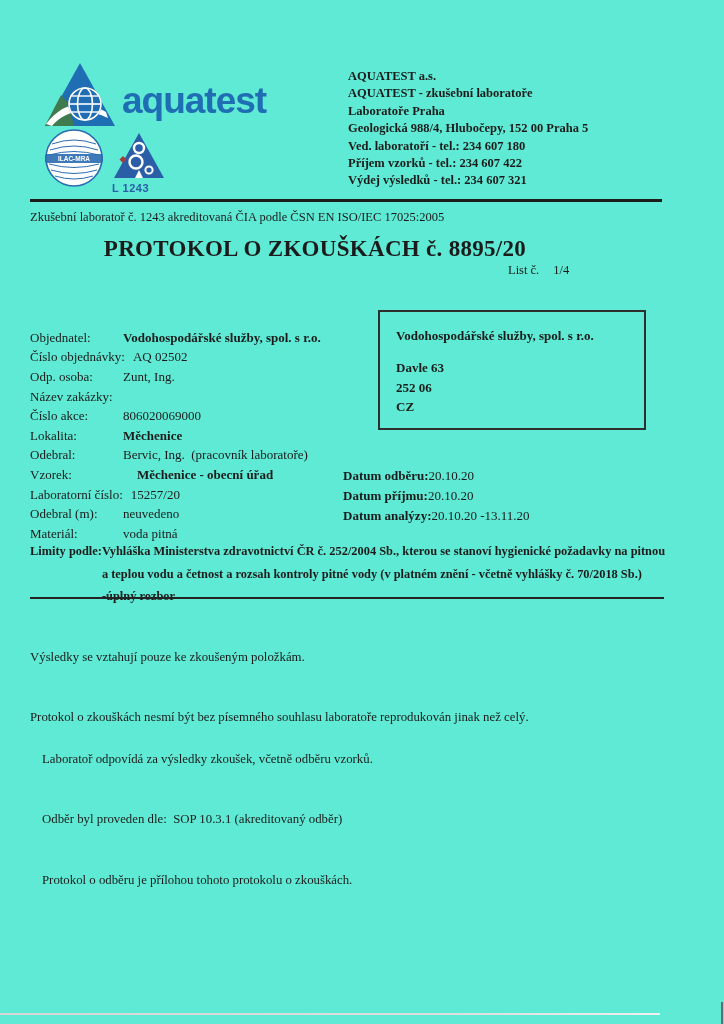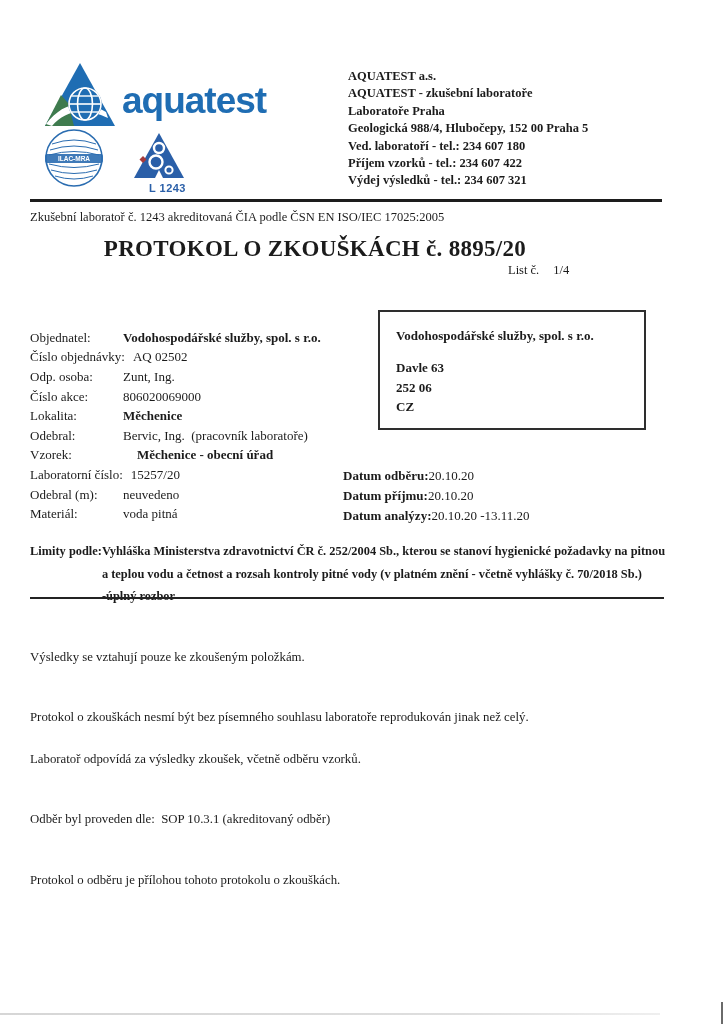--- a/index.html
+++ b/index.html
@@ -1,28 +1,28 @@
 <!DOCTYPE html>
 <html><head>
 <meta charset="utf-8">
 <style>
   html,body{margin:0;padding:0;background:#9a9a9a;}
   .page{
-    position:relative;width:724px;height:1024px;background:#ffffff;
+    position:relative;width:724px;height:1024px;background:#5eead4;
     font-family:"Liberation Serif", serif;color:#1b1b1b;overflow:hidden;
     margin:0 auto;
   }
   
   .logo-main{position:absolute;left:44px;top:62px;display:flex;align-items:center;}
   .wordmark{
     font-family:"Liberation Sans", sans-serif;font-weight:bold;
     font-size:37px;color:#1f6db3;letter-spacing:-1px;margin-left:6px;margin-top:8px;
   }
   .seal-ilac{position:absolute;left:44px;top:128px;}
-  .logo-cia{position:absolute;left:126px;top:132px;text-align:right;width:60px;}
+  .logo-cia{position:absolute;left:112px;top:132px;text-align:left;width:60px;}
   .cia-number{
     font-family:"Liberation Sans", sans-serif;font-weight:bold;font-size:11px;
     color:#2a5fa8;margin-top:-2px;letter-spacing:0.5px;
   }
   
   .header-contact{position:absolute;left:348px;top:68px;font-weight:bold;font-size:12.5px;line-height:17.4px;}
   .rule-header{position:absolute;left:30px;top:199px;width:632px;height:3px;background:#1d1d1d;}
   .accreditation-note{position:absolute;left:30px;top:210px;font-size:12.5px;}
   .page-title{
     position:absolute;left:30px;top:236px;width:570px;text-align:center;
@@ -47,21 +47,21 @@
   .dates-block{position:absolute;left:343px;top:466px;font-size:13px;text-align:center;}
   .date-row{display:flex;height:20px;align-items:center;white-space:pre;}
   .date-label{font-weight:bold;min-width:85px;}
   
   .limits{position:absolute;left:30px;top:540px;display:flex;font-size:12.4px;}
   .limits-label{font-weight:bold;min-width:70px;line-height:22.5px;}
   .limits-lines{font-weight:bold;line-height:22.5px;max-width:580px;}
   .rule-mid{position:absolute;left:30px;top:597px;width:634px;height:2px;background:#232323;}
   
   .notes{position:absolute;left:30px;top:607px;font-size:12.8px;line-height:20px;white-space:pre-wrap;}
-  .footer-notes{position:absolute;left:30px;top:708px;font-size:12.8px;line-height:20.3px;white-space:pre-wrap;}
+  .footer-notes{position:absolute;left:42px;top:708px;font-size:12.8px;line-height:20.3px;white-space:pre-wrap;}
   
   .rule-bottom{position:absolute;left:0;top:1013px;width:660px;height:2px;
     background:linear-gradient(to right,#d6d6d6 0%,#dedede 70%,#efefef 100%);}
   .edge-artifact{position:absolute;left:721px;top:1002px;width:2px;height:22px;background:#6a6a6a;}
 </style>
 </head>
 <body>
 
 <div class="page">
 
@@ -146,20 +146,24 @@
     </div>
     <div class="info-row">
       <span class="info-label wide">Číslo objednávky:</span>
       <span>AQ 02502</span>
     </div>
     <div class="info-row">
       <span class="info-label">Odp. osoba:</span>
       <span>Zunt, Ing.</span>
     </div>
     <div class="info-row">
+      <span class="info-label">Název zakázky:</span>
+      <span></span>
+    </div>
+    <div class="info-row">
       <span class="info-label">Číslo akce:</span>
       <span>806020069000</span>
     </div>
     <div class="info-row">
       <span class="info-label">Lokalita:</span>
       <span class="v-bold">Měchenice</span>
     </div>
     <div class="info-row">
       <span class="info-label">Odebral:</span>
       <span>Bervic, Ing.  (pracovník laboratoře)</span>

